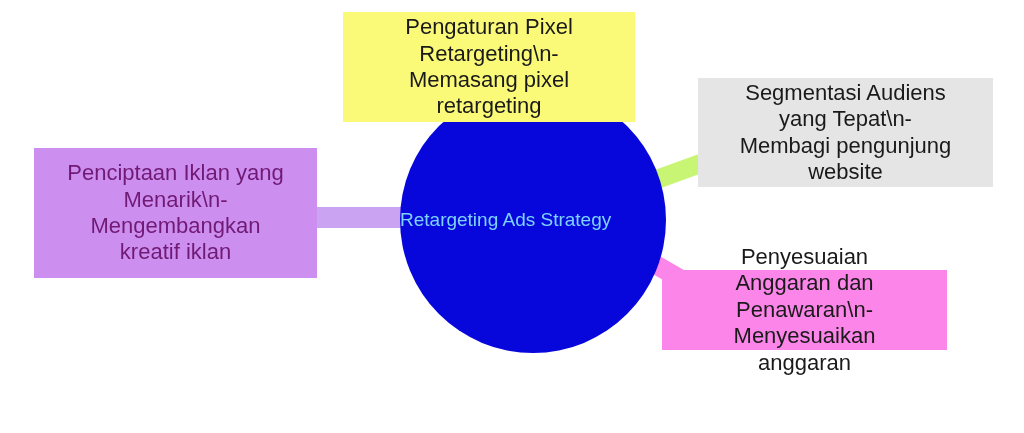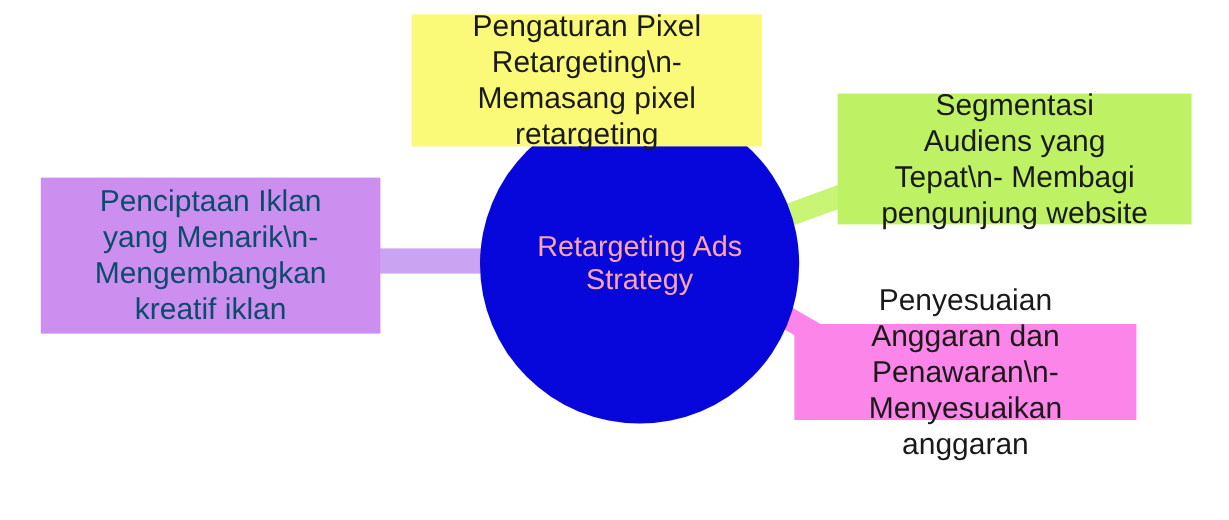--- a/index.html
+++ b/index.html
@@ -14,40 +14,40 @@
     height: 433px;
     background: #ffffff;
     overflow: hidden;
   }
   .node {
     position: absolute;
     display: flex;
     align-items: center;
     justify-content: center;
     text-align: center;
-    font-size: 25px;
+    font-size: 22px;
     line-height: 1.2;
     color: #1a1a1a;
     z-index: 3;
     box-sizing: border-box;
   }
-  .node.light-text { color: #0c4a6e; }
+  .node.light-text { color: #701a75; }
   .center-node {
     position: absolute;
     left: 400px;
     top: 87px;
     width: 266px;
     height: 266px;
     border-radius: 50%;
     display: flex;
     align-items: center;
     justify-content: flex-start;
     text-align: center;
-    font-size: 24px;
-    color: #fca5a5;
+    font-size: 19px;
+    color: #7dd3fc;
     z-index: 2;
   }
   .connector {
     position: absolute;
     z-index: 1;
   }
   #node-top    { left: 343px; top: 12px;  width: 292px; height: 110px; padding: 0 36px; }
   #node-right  { left: 698px; top: 78px;  width: 295px; height: 109px; padding: 0 34px; }
   #node-left   { left: 34px;  top: 148px; width: 283px; height: 130px; padding: 0 30px; }
   #node-bottom { left: 313px; top: 310px; width: 289px; height: 107px; padding: 0 36px; }
@@ -79,21 +79,21 @@
   <div class="connector" id="connector-bottom-right" style="background-color: rgb(251, 133, 232);"></div>
 
   <div class="center-node" style="background-color: rgb(7, 7, 220);">
     <span>Retargeting Ads Strategy</span>
   </div>
 
   <div class="node" id="node-top" style="background-color: rgb(250, 250, 120);">
     <span>Pengaturan Pixel Retargeting\n- Memasang pixel retargeting</span>
   </div>
 
-  <div class="node" id="node-right" style="background-color: #bef264;">
+  <div class="node" id="node-right" style="background-color: #e5e5e5;">
     <span>Segmentasi Audiens yang Tepat\n- Membagi pengunjung website</span>
   </div>
 
   <div class="node light-text" id="node-left" style="background-color: rgb(205, 143, 239);">
     <span>Penciptaan Iklan yang Menarik\n- Mengembangkan kreatif iklan</span>
   </div>
 
 
   <div class="node" id="node-bottom-right" style="background-color: rgb(251, 133, 232);">
     <span>Penyesuaian Anggaran dan Penawaran\n- Menyesuaikan anggaran</span>

